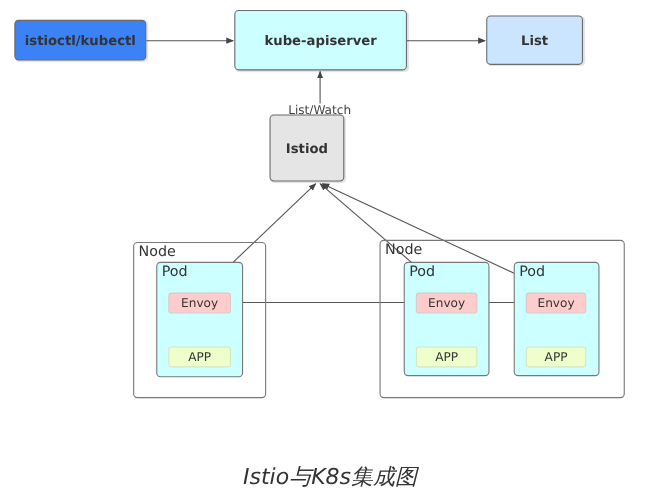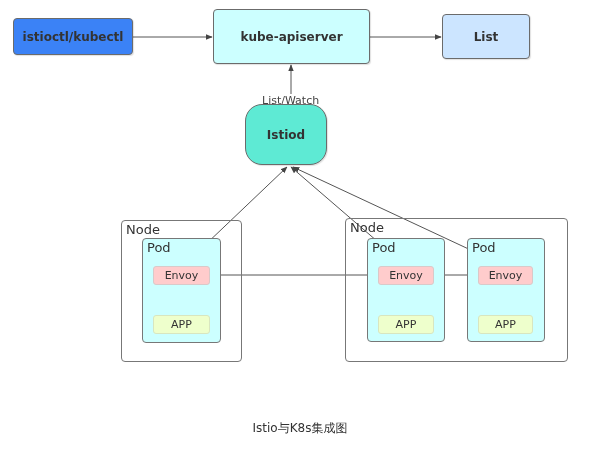--- a/index.html
+++ b/index.html
@@ -2,21 +2,21 @@
 <html><head>
 <meta charset="utf-8">
 <style>
   html, body { margin:0; padding:0; background:#ffffff; }
   body { width:600px; height:450px; position:relative; overflow:hidden; font-family:"DejaVu Sans", sans-serif; }
   .box { position:absolute; box-sizing:border-box; border:1px solid #6b6b6b; border-radius:4px; display:flex; align-items:center; justify-content:center; color:#333; font-weight:bold; font-size:12px; box-shadow:1px 1px 1px rgba(0,0,0,0.12); }
   .container { position:absolute; box-sizing:border-box; border:1px solid #777; border-radius:4px; }
   .clabel { position:absolute; left:4px; top:1px; font-size:13px; color:#333; }
   .small { position:absolute; box-sizing:border-box; border:1px solid #d9c9c9; border-radius:3px; display:flex; align-items:center; justify-content:center; font-size:11px; color:#333; }
   .edge-label { position:absolute; font-size:11px; color:#444; background:#fff; padding:0 1px;margin-top:16px; }
-  .caption { position:absolute; left:0; width:600px; top:420px; text-align:center; font-size:12px; color:#333; }
+  .caption { position:absolute; left:0; width:600px; top:420px; text-align:center; font-size:20px; color:#333;font-style:italic; }
   svg.edges { position:absolute; left:0; top:0; }
 </style>
 </head>
 <body>
 
 <svg class="edges" width="600" height="450">
   <defs>
     <marker id="arr" viewBox="0 0 10 10" refX="9" refY="5" markerWidth="7" markerHeight="7" orient="auto">
       <path d="M0,1 L10,5 L0,9 z" fill="#444"></path>
     </marker>
@@ -41,21 +41,21 @@
 <div class="box" style="left:213px;top:9px;width:157px;height:55px;background:#ccffff;">
   <span>kube-apiserver</span>
 </div>
 
 <div class="box" style="left:442px;top:14px;width:88px;height:45px;background:#cce5ff;">
   <span>List</span>
 </div>
 
 <div class="edge-label" style="left:261px;top:78px;">List/Watch</div>
 
-<div class="box" style="left:245px;top:104px;width:82px;height:61px;background:#5eead4;border-radius:17px;">
+<div class="box" style="left:245px;top:104px;width:68px;height:61px;background:#e5e5e5;">
   <span>Istiod</span>
 </div>
 
 <div class="container" style="left:121px;top:220px;width:121px;height:142px;">
   <span class="clabel">Node</span>
 </div>
 <div class="container" style="left:142px;top:238px;width:79px;height:105px;background:#ccffff;">
   <span class="clabel">Pod</span>
 </div>
 <div class="small" style="left:153px;top:266px;width:57px;height:19px;background:#ffcccc;">

